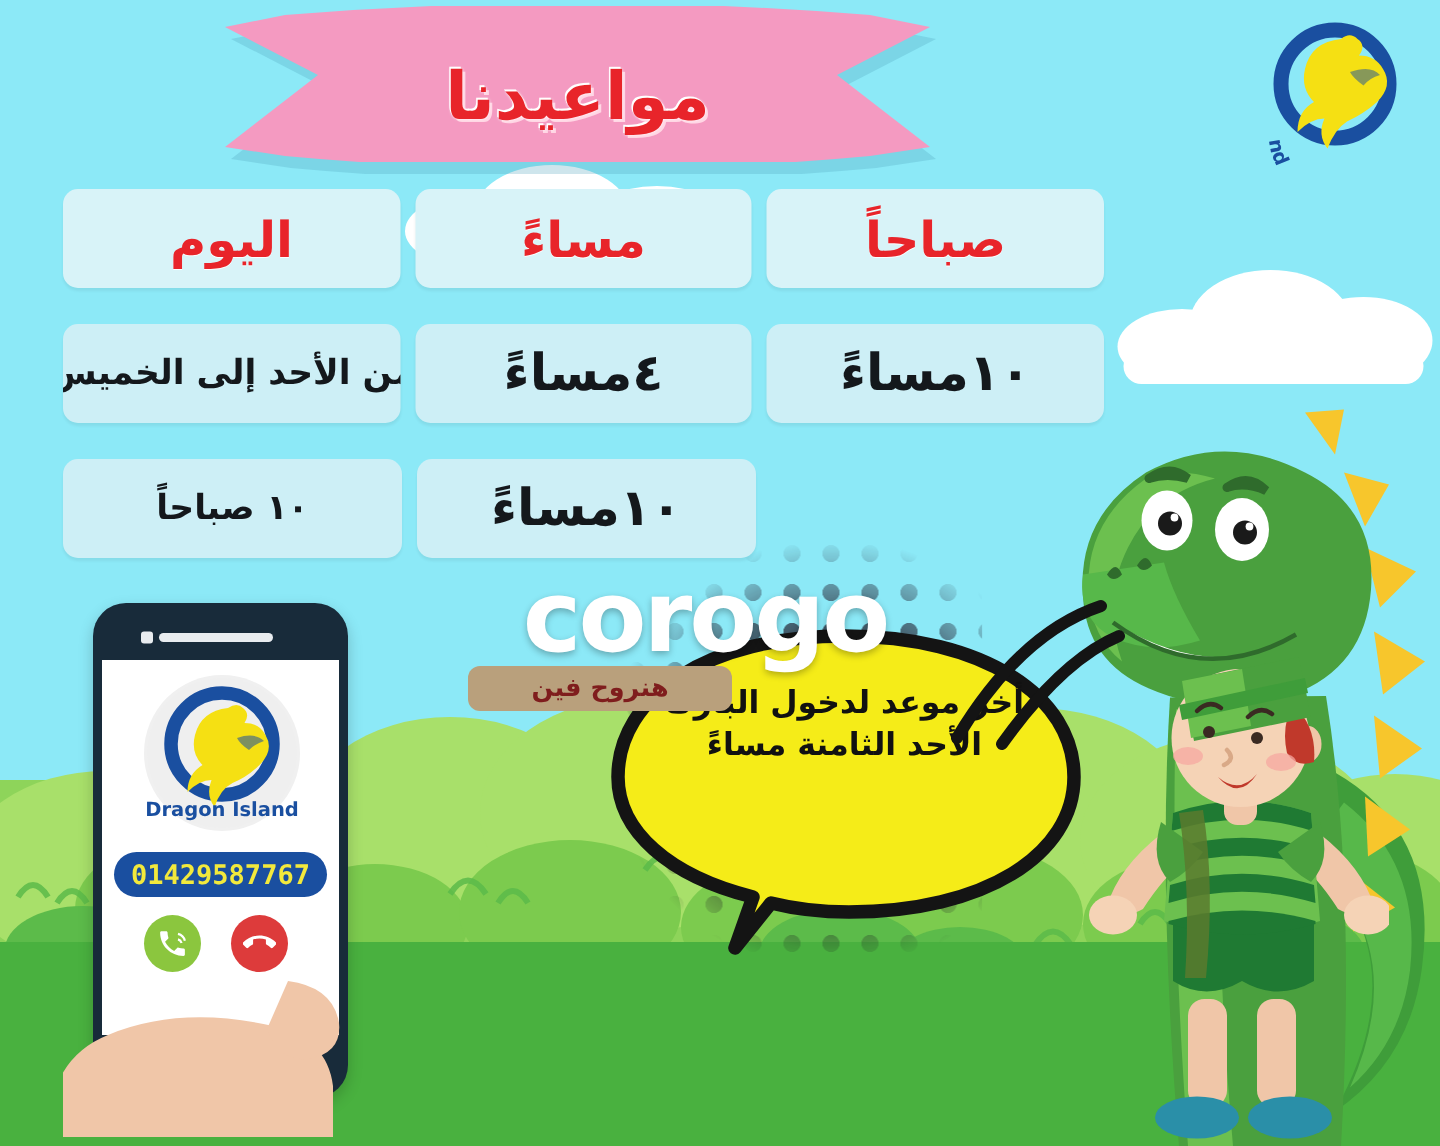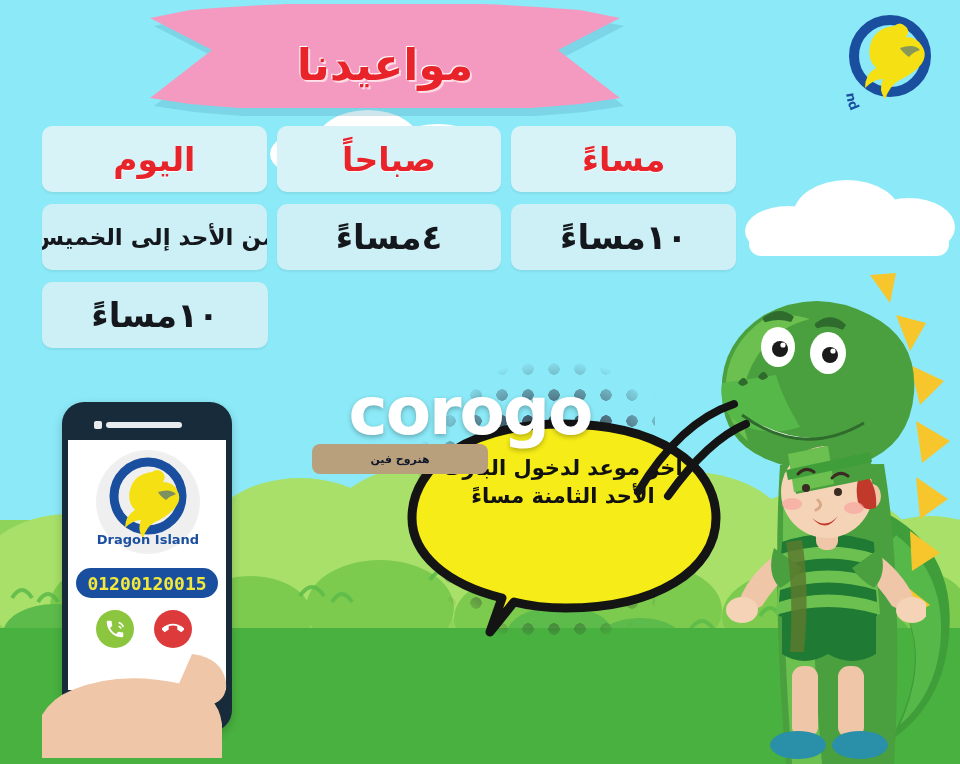--- a/index.html
+++ b/index.html
@@ -45,21 +45,21 @@
     position:absolute; left:0; top:0; width:470px; height:137px;
     display:flex; align-items:center; justify-content:center;
     color:#e8242a; font-size:44px; font-weight:bold;
     text-shadow: 0 0 2px #fff, 2px 2px 0 #ffd6e4, -1px -1px 0 #fff;
     letter-spacing:1px;
     padding-bottom:16px;
   }
 
   
   #schedule { position:absolute; left:42px; top:126px; width:694px; }
-  .srow { display:flex; flex-direction:row-reverse; gap:10px; margin-bottom:12px; }
+  .srow { display:flex; flex-direction:row-reverse; gap:10px; margin-bottom:24px; }
   .cell {
     width:226px; height:66px;
     border-radius:10px;
     display:flex; align-items:center; justify-content:center;
     box-shadow: 0 2px 2px rgba(0,0,0,0.06);
     overflow:hidden;
   }
   .head-cell { background:#d8f3f8; }
   .head-cell .txt {
     color:#e8242a; font-size:33px; font-weight:bold;
@@ -148,21 +148,21 @@
     color:#ffffff; font-size:66px; font-weight:bold;
     font-family:"DejaVu Sans","Liberation Sans",sans-serif;
     letter-spacing:-2px;
     text-shadow: 0 2px 5px rgba(0,0,0,0.28);
     direction:ltr;
   }
   #wm-badge {
     position:absolute; left:12px; top:66px; width:176px; height:30px;
     background:#b9a07c; border-radius:8px;
     display:flex; align-items:center; justify-content:center;
-    color:#0f172a; font-size:11px; font-weight:bold;
+    color:#7f1d1d; font-size:17px; font-weight:bold;
   }
 </style>
 </head>
 <body>
 
 <div id="stage">
 
   <div class="sky"></div>
 
   <div class="cloud-group" id="cloud-a">
@@ -233,40 +233,43 @@
     <div id="ribbon-title">مواعيدنا</div>
   </div>
 
   <div id="schedule">
 
     <div class="srow">
       <div class="cell head-cell">
         <span class="txt">اليوم</span>
       </div>
       <div class="cell head-cell">
+        <span class="txt">مساءً</span>
+      </div>
+      <div class="cell head-cell">
         <span class="txt">صباحاً</span>
-      </div>
-      <div class="cell head-cell">
-        <span class="txt">مساءً</span>
       </div>
     </div>
 
     <div class="srow">
       <div class="cell body-cell">
         <span class="txt small">من الأحد إلى الخميس</span>
       </div>
       <div class="cell body-cell">
         <span class="txt">٤مساءً</span>
       </div>
       <div class="cell body-cell">
         <span class="txt">١٠مساءً</span>
       </div>
     </div>
 
     <div class="srow">
+      <div class="cell body-cell">
+        <span class="txt small">١٠ صباحاً</span>
+      </div>
       <div class="cell body-cell">
         <span class="txt">١٠مساءً</span>
       </div>
     </div>
   </div>
 
   <svg id="dragon" viewBox="0 0 240 549">
 
     <path d="M170 300 q70 40 58 130 q-8 62 -58 96 q36 -66 20 -116 q-14 -48 -52 -70 Z" fill="#3f9d3a"></path>
     <path d="M176 320 q52 40 44 112 q-6 48 -40 78 q24 -54 12 -96 q-12 -42 -40 -62 Z" fill="#57b84a"></path>
@@ -391,21 +394,21 @@
           <circle cx="52" cy="52" r="50" fill="#efefef"></circle>
           <circle cx="52" cy="46" r="34" fill="none" stroke="#1a4fa0" stroke-width="9"></circle>
           <path d="M56 22 q-18 2 -22 18 q-3 12 5 20 q-10 6 -10 18 q8 -8 16 -8
                    q-4 10 2 18 q4 -12 12 -16 q10 -4 18 -12 q10 -10 4 -20
                    q-4 -8 -14 -8 q4 -6 -1 -10 q-4 -4 -10 0 Z" fill="#f5e013"></path>
           <path d="M62 42 q12 -4 18 2 q-6 2 -10 6 q-6 -4 -8 -8 Z" fill="#1a4fa0" opacity="0.55"></path>
           <text x="52" y="94" text-anchor="middle" font-size="13" font-weight="bold" fill="#1a4fa0" font-family="DejaVu Sans, sans-serif">Dragon Island</text>
         </svg>
       </div>
 
-      <div id="phone-number">01200120015</div>
+      <div id="phone-number">01429587767</div>
 
       <div class="call-btn" id="btn-accept">
         <svg width="22" height="22" viewBox="0 0 24 24">
           <path d="M6.6 10.8c1.4 2.8 3.8 5.2 6.6 6.6l2.2-2.2c.3-.3.7-.4 1-.2 1.2.4 2.4.6 3.6.6.6 0 1 .4 1 1V20c0 .6-.4 1-1 1C10.5 21 3 13.5 3 4c0-.6.4-1 1-1h3.4c.6 0 1 .4 1 1 0 1.3.2 2.5.6 3.6.1.4 0 .8-.2 1l-2.2 2.2z" fill="#fff"></path>
           <path d="M16 5 q4 1 5 5" stroke="#fff" stroke-width="1.6" fill="none"></path>
           <path d="M16 9 q2 .6 2.6 2.6" stroke="#fff" stroke-width="1.6" fill="none"></path>
         </svg>
       </div>
       <div class="call-btn" id="btn-decline">
         <svg width="22" height="22" viewBox="0 0 24 24">

